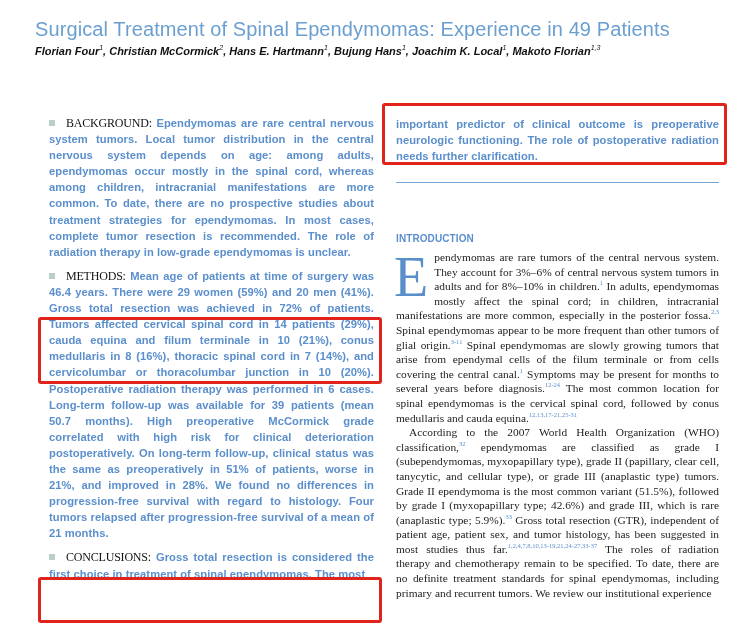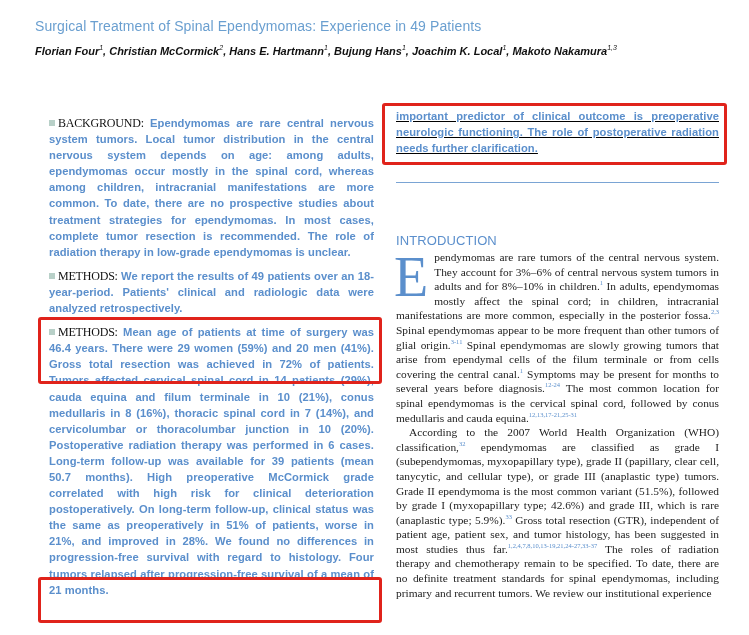--- a/index.html
+++ b/index.html
@@ -12,21 +12,21 @@
       height: 635px;
       position: relative;
       overflow: hidden;
       font-family: "Liberation Sans", sans-serif;
     }
     .title {
       position: absolute;
       left: 35px;
       top: 18px;
       font-family: "Liberation Sans", sans-serif;
-      font-size: 14px;
+      font-size: 20px;
       color: #6a9fd0;
       letter-spacing: 0.1px;
       white-space: nowrap;
     }
     .authors {
       position: absolute;
       left: 35px;
       top: 44px;
       font-family: "Liberation Sans", sans-serif;
       font-size: 11px;
@@ -63,43 +63,43 @@
       background: #b8d0c8;
       margin-right: 3px;
       vertical-align: 1px;
     }
     .abs-para .label {
       font-family: "Liberation Serif", serif;
       font-weight: normal;
       color: #111;
       font-size: 12px;
       letter-spacing: -0.2px;
+      margin-left: 8px;
     }
     .right-col {
       position: absolute;
       left: 396px;
-      top: 108px;
+      top: 116px;
       width: 323px;
-      text-decoration: underline;
     }
     .rule {
       position: absolute;
       left: 396px;
       top: 182px;
       width: 323px;
       height: 1px;
       background: #7aa4d4;
     }
     .intro-heading {
       position: absolute;
       left: 396px;
       top: 233px;
       font-family: "Liberation Sans", sans-serif;
-      font-weight: normal;
-      font-size: 13px;
+      font-weight: bold;
+      font-size: 10px;
       color: #5b8fcc;
       letter-spacing: 0.1px;
     }
     .intro-body {
       position: absolute;
       left: 396px;
       top: 250px;
       width: 323px;
       font-family: "Liberation Serif", serif;
       font-size: 11.4px;
@@ -139,35 +139,35 @@
 <body>
 
 <div class="title">Surgical Treatment of Spinal Ependymomas: Experience in 49 Patients</div>
 
 <div class="authors">
   <span><span>Florian Four</span><sup>1</sup></span>, 
   <span><span>Christian McCormick</span><sup>2</sup></span>, 
   <span><span>Hans E. Hartmann</span><sup>1</sup></span>, 
   <span><span>Bujung Hans</span><sup>1</sup></span>, 
   <span><span>Joachim K. Local</span><sup>1</sup></span>, 
-  <span><span>Makoto Nakamura</span><sup>1,3</sup></span>
+  <span><span>Makoto Florian</span><sup>1,3</sup></span>
 </div>
 
 <div class="left-col">
   <p class="abs-para">
     <span class="bullet"></span><span class="label">BACKGROUND:</span>
     <span>Ependymomas are rare central nervous system tumors. Local tumor distribution in the central nervous system depends on age: among adults, ependymomas occur mostly in the spinal cord, whereas among children, intracranial manifestations are more common. To date, there are no prospective studies about treatment strategies for ependymomas. In most cases, complete tumor resection is recommended. The role of radiation therapy in low-grade ependymomas is unclear.</span>
   </p>
   <p class="abs-para">
     <span class="bullet"></span><span class="label">METHODS:</span>
-    <span>We report the results of 49 patients over an 18-year-period. Patients' clinical and radiologic data were analyzed retrospectively.</span>
+    <span>Mean age of patients at time of surgery was 46.4 years. There were 29 women (59%) and 20 men (41%). Gross total resection was achieved in 72% of patients. Tumors affected cervical spinal cord in 14 patients (29%), cauda equina and filum terminale in 10 (21%), conus medullaris in 8 (16%), thoracic spinal cord in 7 (14%), and cervicolumbar or thoracolumbar junction in 10 (20%). Postoperative radiation therapy was performed in 6 cases. Long-term follow-up was available for 39 patients (mean 50.7 months). High preoperative McCormick grade correlated with high risk for clinical deterioration postoperatively. On long-term follow-up, clinical status was the same as preoperatively in 51% of patients, worse in 21%, and improved in 28%. We found no differences in progression-free survival with regard to histology. Four tumors relapsed after progression-free survival of a mean of 21 months.</span>
   </p>
   <p class="abs-para">
-    <span class="bullet"></span><span class="label">METHODS:</span>
-    <span>Mean age of patients at time of surgery was 46.4 years. There were 29 women (59%) and 20 men (41%). Gross total resection was achieved in 72% of patients. Tumors affected cervical spinal cord in 14 patients (29%), cauda equina and filum terminale in 10 (21%), conus medullaris in 8 (16%), thoracic spinal cord in 7 (14%), and cervicolumbar or thoracolumbar junction in 10 (20%). Postoperative radiation therapy was performed in 6 cases. Long-term follow-up was available for 39 patients (mean 50.7 months). High preoperative McCormick grade correlated with high risk for clinical deterioration postoperatively. On long-term follow-up, clinical status was the same as preoperatively in 51% of patients, worse in 21%, and improved in 28%. We found no differences in progression-free survival with regard to histology. Four tumors relapsed after progression-free survival of a mean of 21 months.</span>
+    <span class="bullet"></span><span class="label">CONCLUSIONS:</span>
+    <span>Gross total resection is considered the first choice in treatment of spinal ependymomas. The most</span>
   </p>
 </div>
 
 <div class="right-col">
   <p class="abs-para">important predictor of clinical outcome is preoperative neurologic functioning. The role of postoperative radiation needs further clarification.</p>
 </div>
 
 <div class="rule"></div>
 
 <div class="intro-heading">INTRODUCTION</div>

